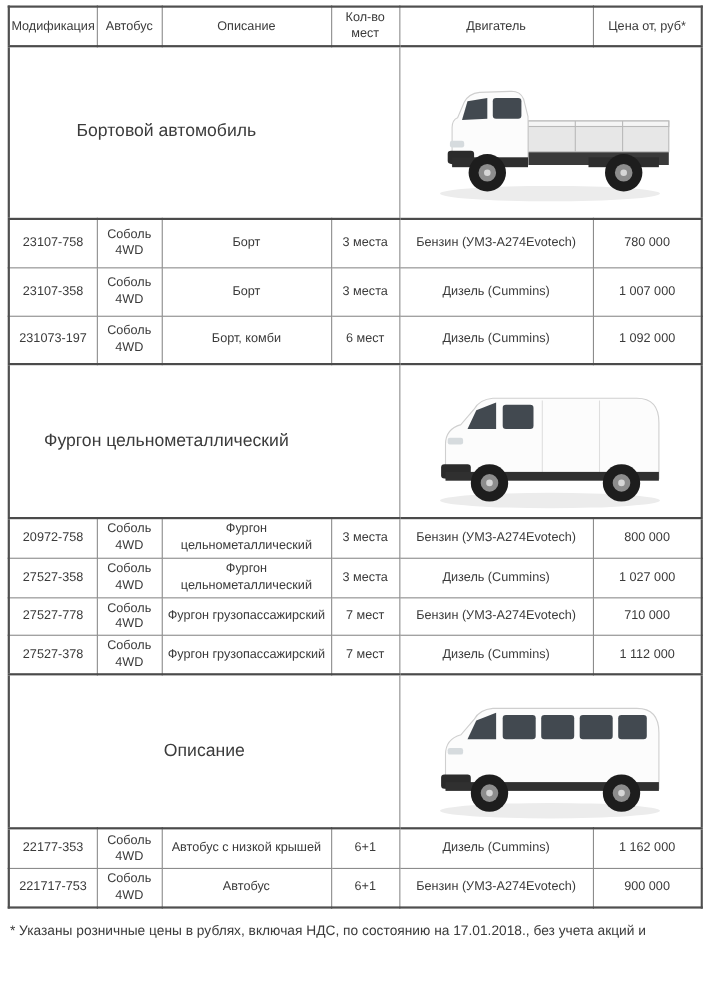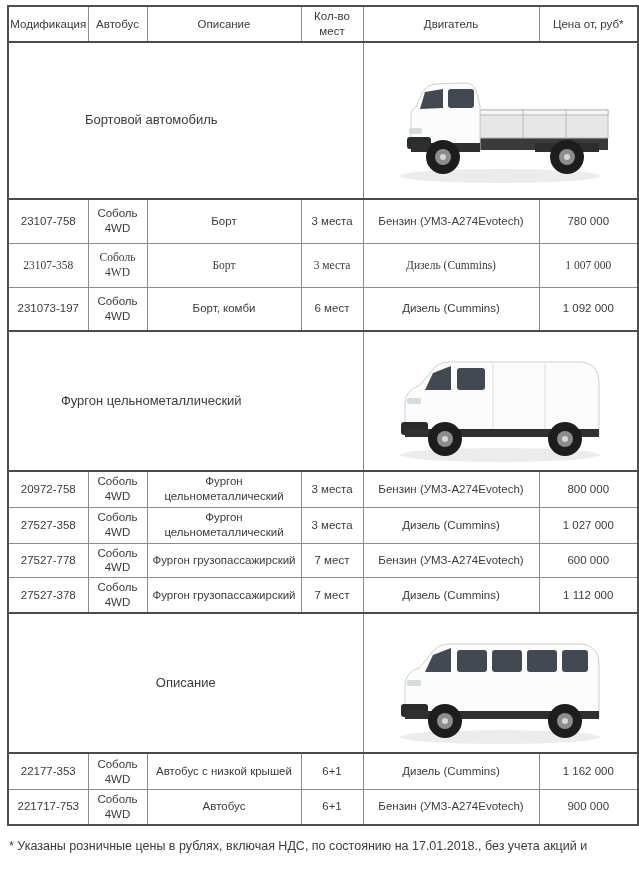--- a/index.html
+++ b/index.html
@@ -4,21 +4,21 @@
 <style>
   html,body{margin:0;padding:0;background:#ffffff;width:639px;height:895px;overflow:hidden;}
   body{font-family:"Liberation Sans","DejaVu Sans",sans-serif;color:#3b3b3b;}
   .page{padding:5px 0 0 7px;}
   table{border-collapse:collapse;table-layout:fixed;width:630px;border:2px solid #4f4f4f;}
   th,td{border:1px solid #8c8c8c;text-align:center;vertical-align:middle;
         font-size:11.5px;font-weight:normal;line-height:1.3;padding:2px 1px;
         overflow:hidden;}
   thead tr{height:36px;}
   tr.section-row td{border-top:2px solid #4b4b4b;border-bottom:2px solid #4b4b4b;}
-  td.section-label{font-size:13px;}
+  td.section-label{font-size:16px;}
   td.section-label.shift{padding-right:70px;}
   td.section-image{padding:0;}
   td.section-image svg{display:block;margin:0 auto;}
   .footnote{margin:13px 0 0 2px;font-size:12.5px;line-height:1.25;width:600px;color:#3b3b3b;}
 </style>
 </head>
 <body>
 
 <div class="page">
   <table>
@@ -72,21 +72,21 @@
           </td>
         </tr>
         <tr style="height: 44px;">
           <td>23107-758</td>
           <td>Соболь 4WD</td>
           <td>Борт</td>
           <td>3 места</td>
           <td>Бензин (УМЗ-А274Evotech)</td>
           <td>780 000</td>
         </tr>
-        <tr style="height: 44px; font-family: Liberation Serif, serif;">
+        <tr style="height: 44px;">
           <td>23107-358</td>
           <td>Соболь 4WD</td>
           <td>Борт</td>
           <td>3 места</td>
           <td>Дизель (Cummins)</td>
           <td>1 007 000</td>
         </tr>
         <tr style="height: 44px;">
           <td>231073-197</td>
           <td>Соболь 4WD</td>
@@ -136,21 +136,21 @@
           <td>3 места</td>
           <td>Дизель (Cummins)</td>
           <td>1 027 000</td>
         </tr>
         <tr style="height: 33px;">
           <td>27527-778</td>
           <td>Соболь 4WD</td>
           <td>Фургон грузопассажирский</td>
           <td>7 мест</td>
           <td>Бензин (УМЗ-А274Evotech)</td>
-          <td>600 000</td>
+          <td>710 000</td>
         </tr>
         <tr style="height: 33px;">
           <td>27527-378</td>
           <td>Соболь 4WD</td>
           <td>Фургон грузопассажирский</td>
           <td>7 мест</td>
           <td>Дизель (Cummins)</td>
           <td>1 112 000</td>
         </tr>
         <tr class="section-row" style="height: 136px;">

